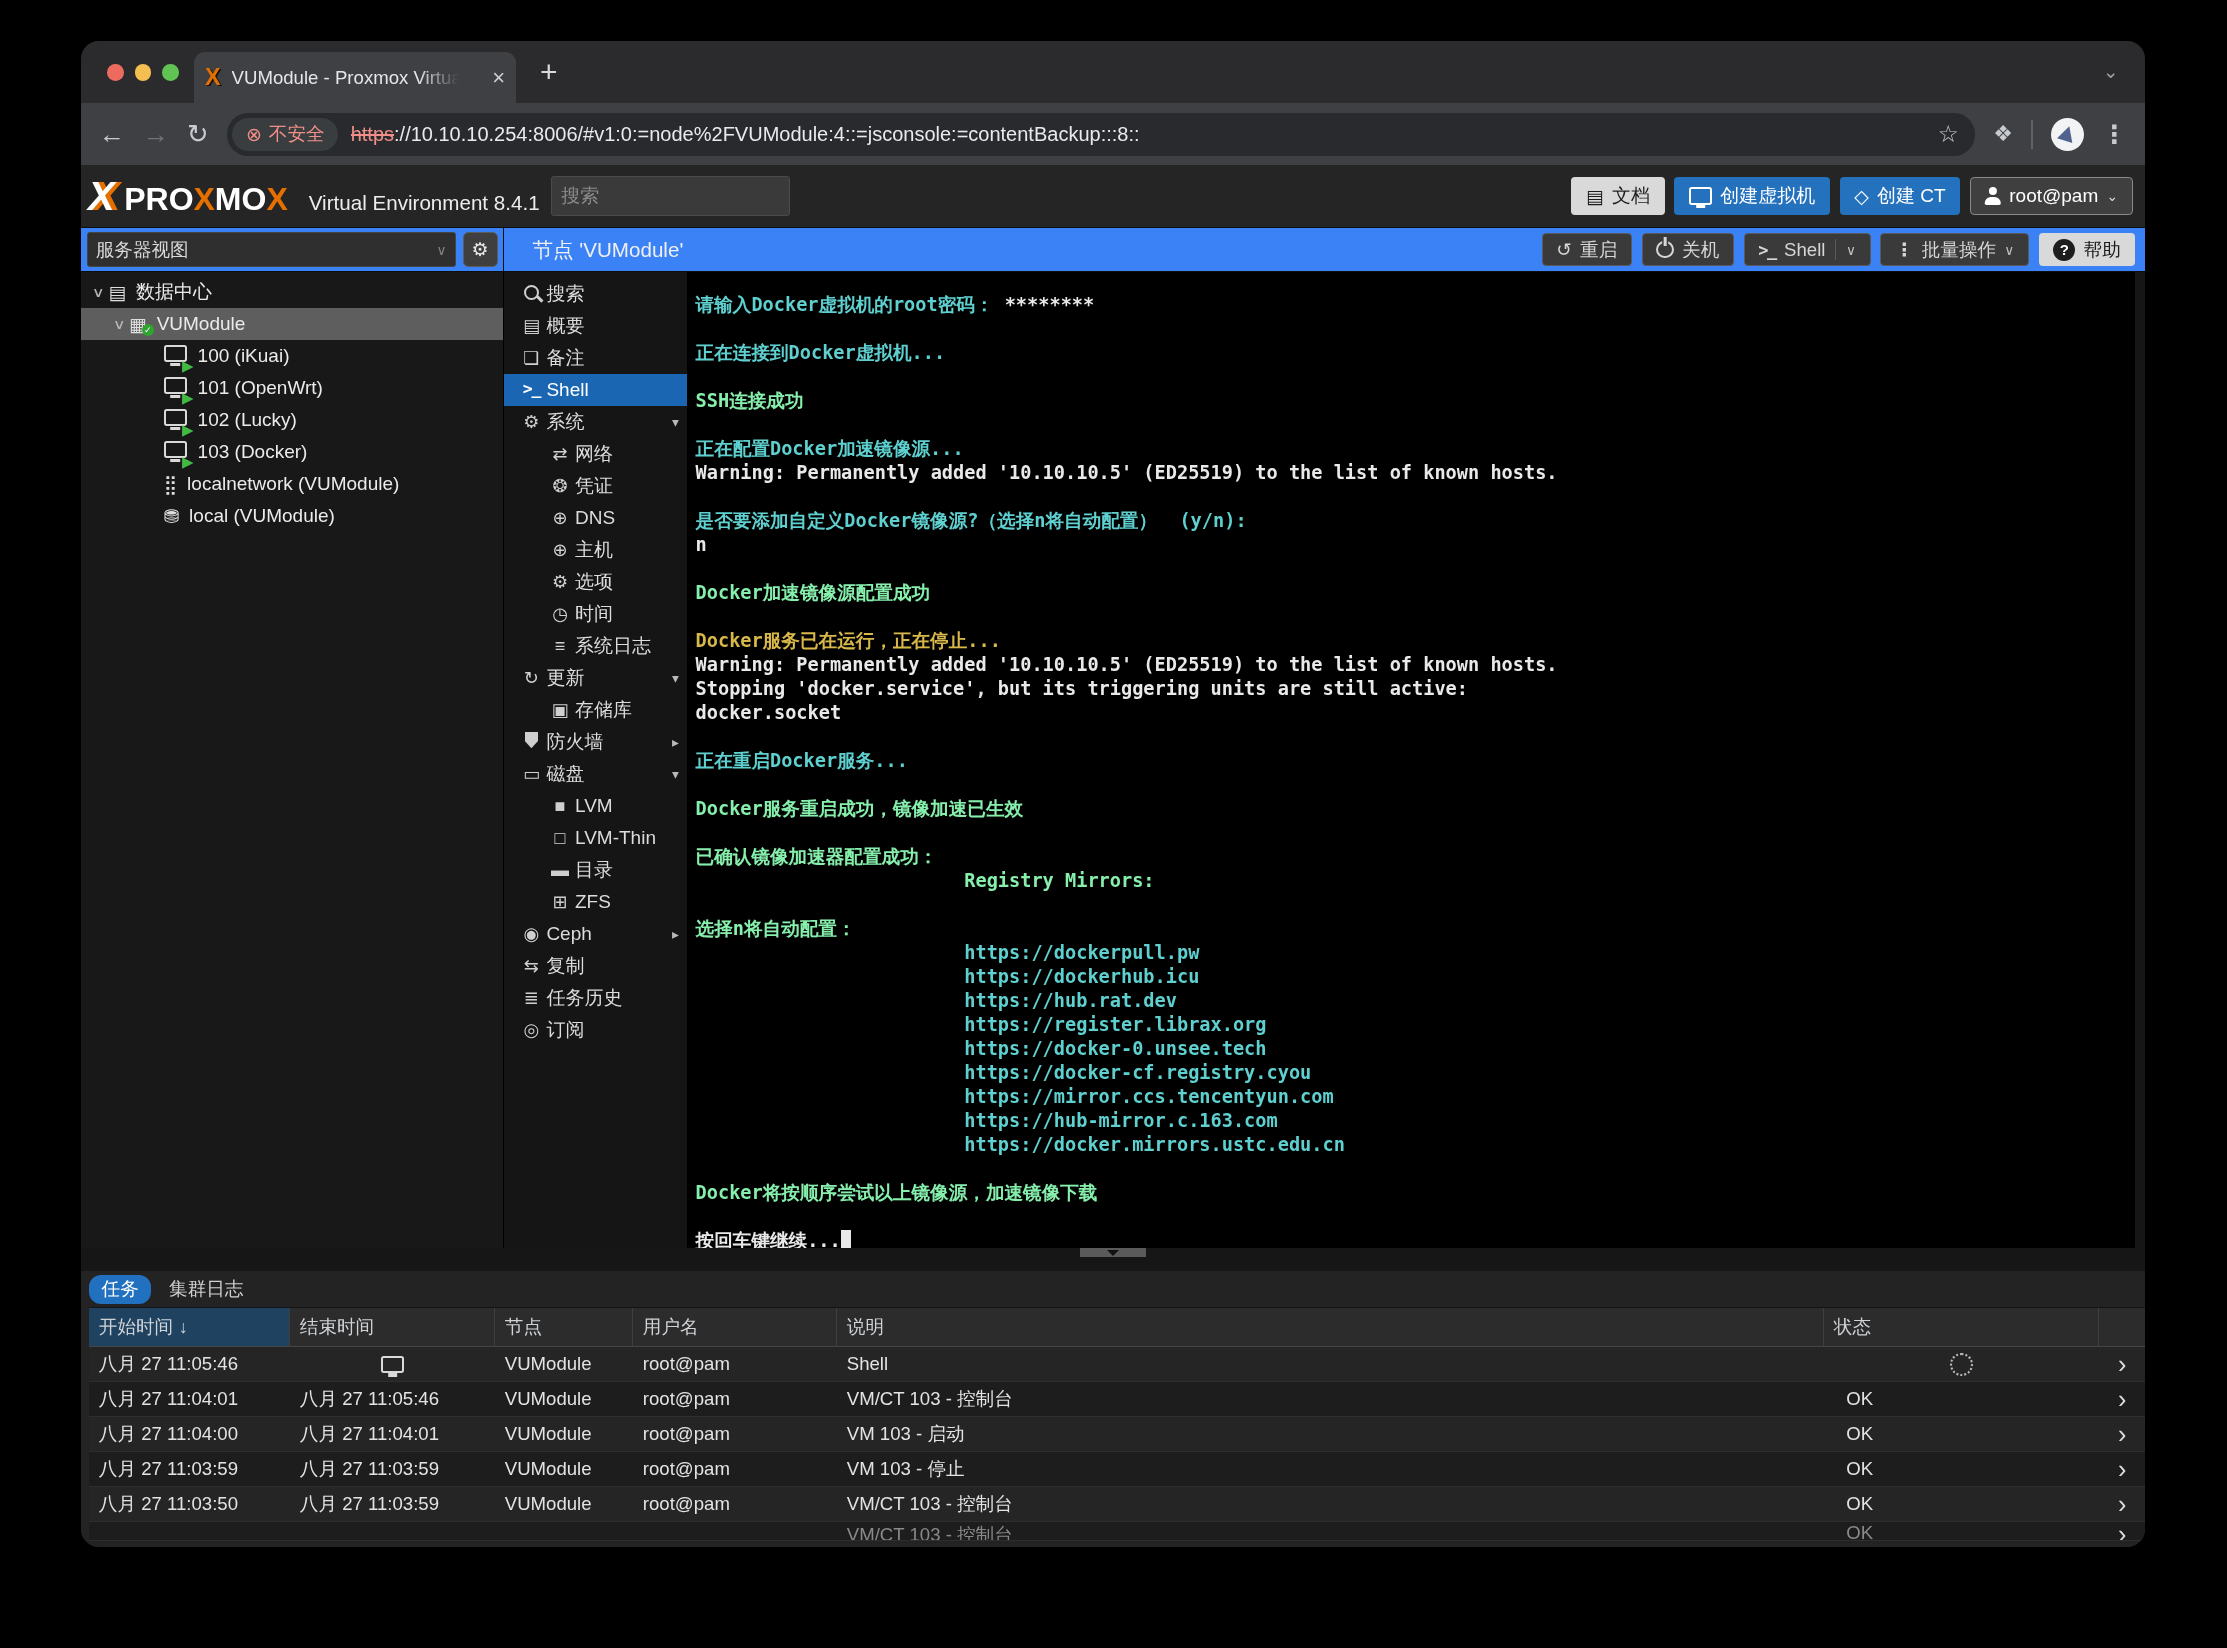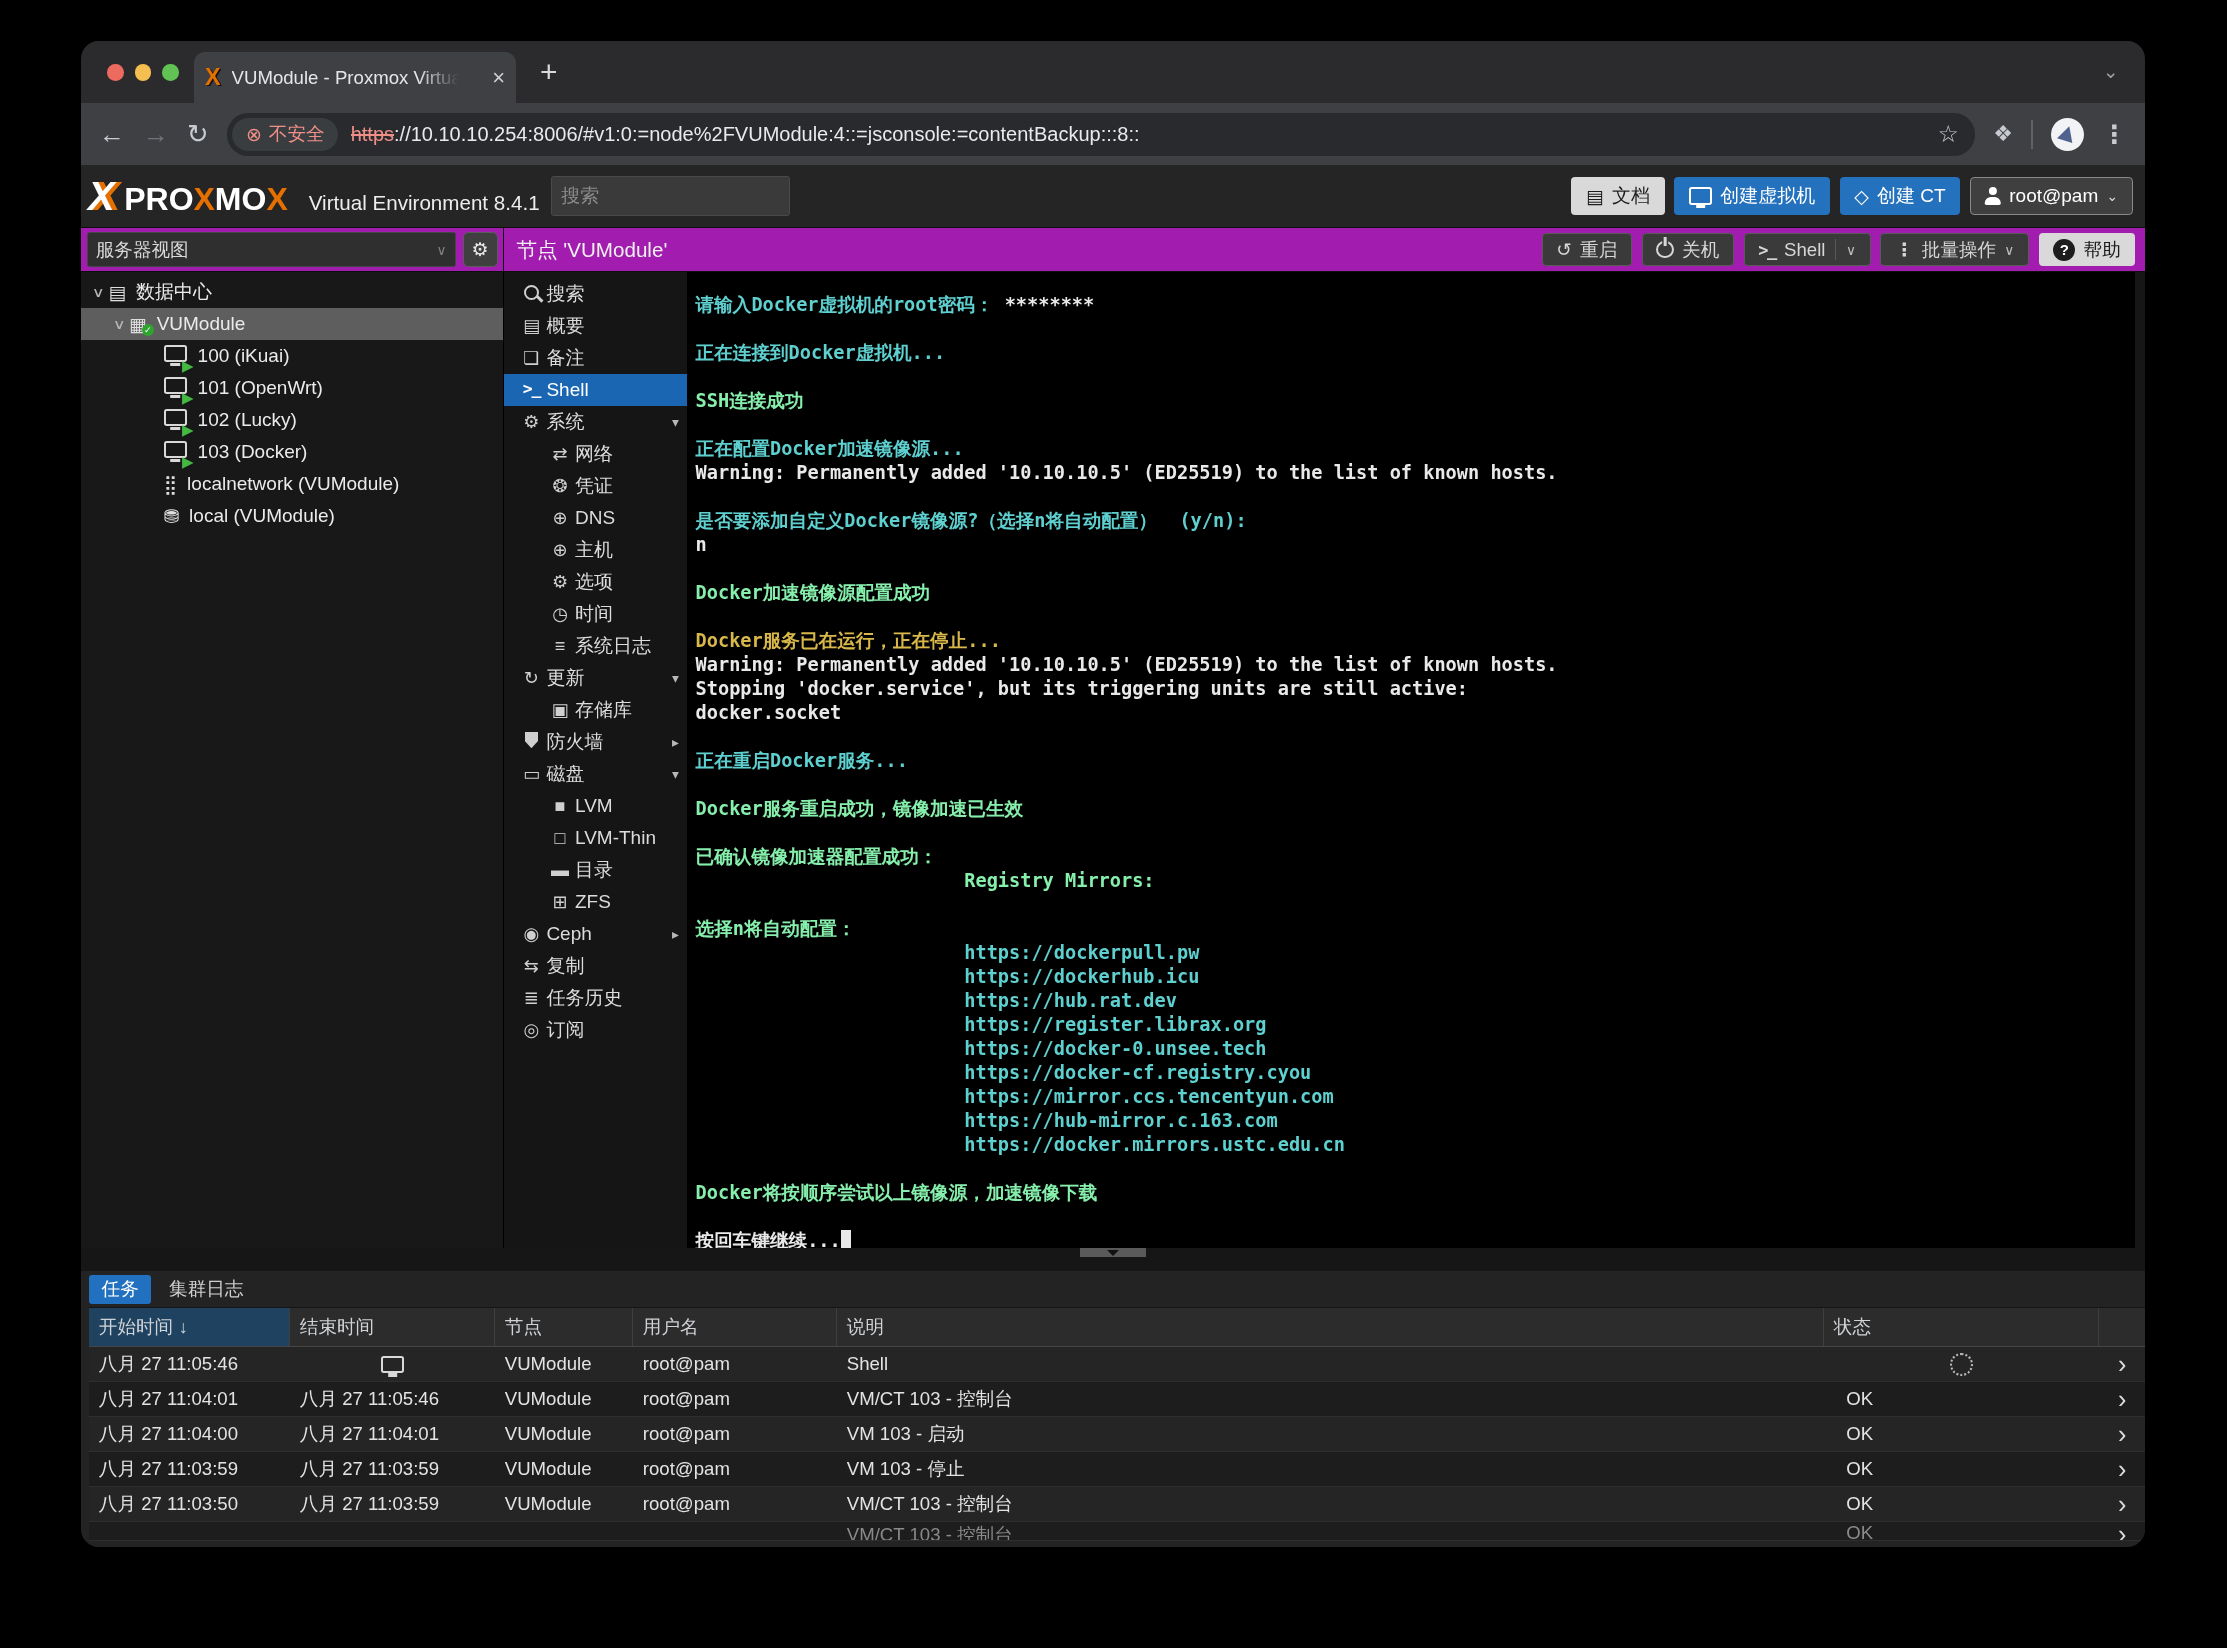--- a/index.html
+++ b/index.html
@@ -53,21 +53,21 @@
   .pve-search::placeholder{color:#8b8b8b;}
   .hdr-btns{margin-left:auto;display:flex;gap:9.6px;align-items:center;}
   .btn{height:38px;border-radius:4.1px;padding:0 13.7px;display:flex;align-items:center;gap:8.2px;font-size:19px;
        box-sizing:border-box;border:0.7px solid transparent;white-space:nowrap;}
   .btn-light{background:#d9d9d9;color:#1d1d1d;}
   .btn-blue{background:#2471bd;color:#fff;}
   .btn-user{background:#3f3f3f;border-color:#8a8a8a;color:#fff;}
   .caret{font-size:13.7px;opacity:.85;}
 
   
-  .second-row{height:43px;background:#a21caf;border-bottom:1.4px solid #0e0e0e;display:flex;flex:none;}
+  .second-row{height:43px;background:#3b82f6;border-bottom:1.4px solid #0e0e0e;display:flex;flex:none;gap:16px;}
   .sr-left{width:423px;flex:none;display:flex;align-items:center;border-right:1.4px solid #0e0e0e;padding:0 5.5px;box-sizing:border-box;}
   .combo{flex:1;height:33px;background:#2f2f2f;border:0.7px solid #454545;border-radius:2.7px;display:flex;
          align-items:center;padding:0 8.2px;color:#d9d9d9;font-size:18.6px;}
   .combo .caret{margin-left:auto;color:#909090;}
   .gearbtn{width:33px;height:33px;margin-left:6.9px;background:#3f3f3f;border:0.7px solid #5c5c5c;border-radius:5.5px;
            color:#e8e8e8;font-size:19px;display:flex;align-items:center;justify-content:center;flex:none;}
   .sr-right{flex:1;display:flex;align-items:center;padding:0 9.6px 0 12.4px;min-width:0;}
   .node-title{font-size:20.6px;color:#f0f0f0;white-space:nowrap;}
   .sr-btns{margin-left:auto;display:flex;gap:9.6px;align-items:center;}
   .btn-dark{background:#3a3a3a;border-color:#5a5a5a;color:#d6d6d6;height:33px;font-size:18.6px;}
@@ -117,21 +117,21 @@
   .cursor{display:inline-block;width:10.3px;height:19px;background:#e9e9e9;vertical-align:-2.7px;}
   .term-scroll{position:absolute;right:0;top:0;width:9.6px;height:100%;background:#161616;}
 
   
   .splitter{height:23.4px;background:#161616;position:relative;flex:none;}
   .handle{position:absolute;left:50%;top:0;transform:translateX(-50%);width:66px;height:9px;background:#5a5a5a;
           display:flex;align-items:center;justify-content:center;}
   .handle::after{content:"";border-left:6.2px solid transparent;border-right:6.2px solid transparent;border-top:6.2px solid #111;}
   .bottom{flex:1;background:#232323;display:flex;flex-direction:column;min-height:0;}
   .tabs-row{height:36px;display:flex;align-items:center;padding-left:8.2px;gap:5.5px;flex:none;}
-  .btab{height:29px;display:flex;align-items:center;padding:0 12.4px;font-size:18.6px;border-radius:3px;color:#cfcfcf;}
+  .btab{height:29px;display:flex;align-items:center;padding:0 12.4px;font-size:18.6px;border-radius:12px;color:#cfcfcf;}
   .btab.active{background:#2171c0;color:#fff;}
   .ttable{flex:1;display:flex;flex-direction:column;padding-left:8.2px;min-height:0;overflow:hidden;}
   .thead{height:38px;background:#2c2c2c;border-top:0.7px solid #151515;border-bottom:0.7px solid #454545;display:flex;flex:none;}
   .th{display:flex;align-items:center;padding-left:9.6px;font-size:18.6px;color:#cfd2d6;border-right:0.7px solid #3f3f3f;box-sizing:border-box;}
   .th.sorted{background:#1e425f;}
   .sort-arrow{margin-left:5.5px;font-size:18px;}
   .trow{height:34px;display:flex;border-bottom:1.4px solid #2e2e2e;flex:none;}
   .trow:nth-child(odd){background:#252525;} .trow:nth-child(even){background:#1d1d1d;}
   .td{display:flex;align-items:center;padding-left:9.6px;font-size:18.6px;color:#e3e3e3;box-sizing:border-box;white-space:nowrap;overflow:hidden;}
   .td.center{justify-content:center;padding-left:0;}

